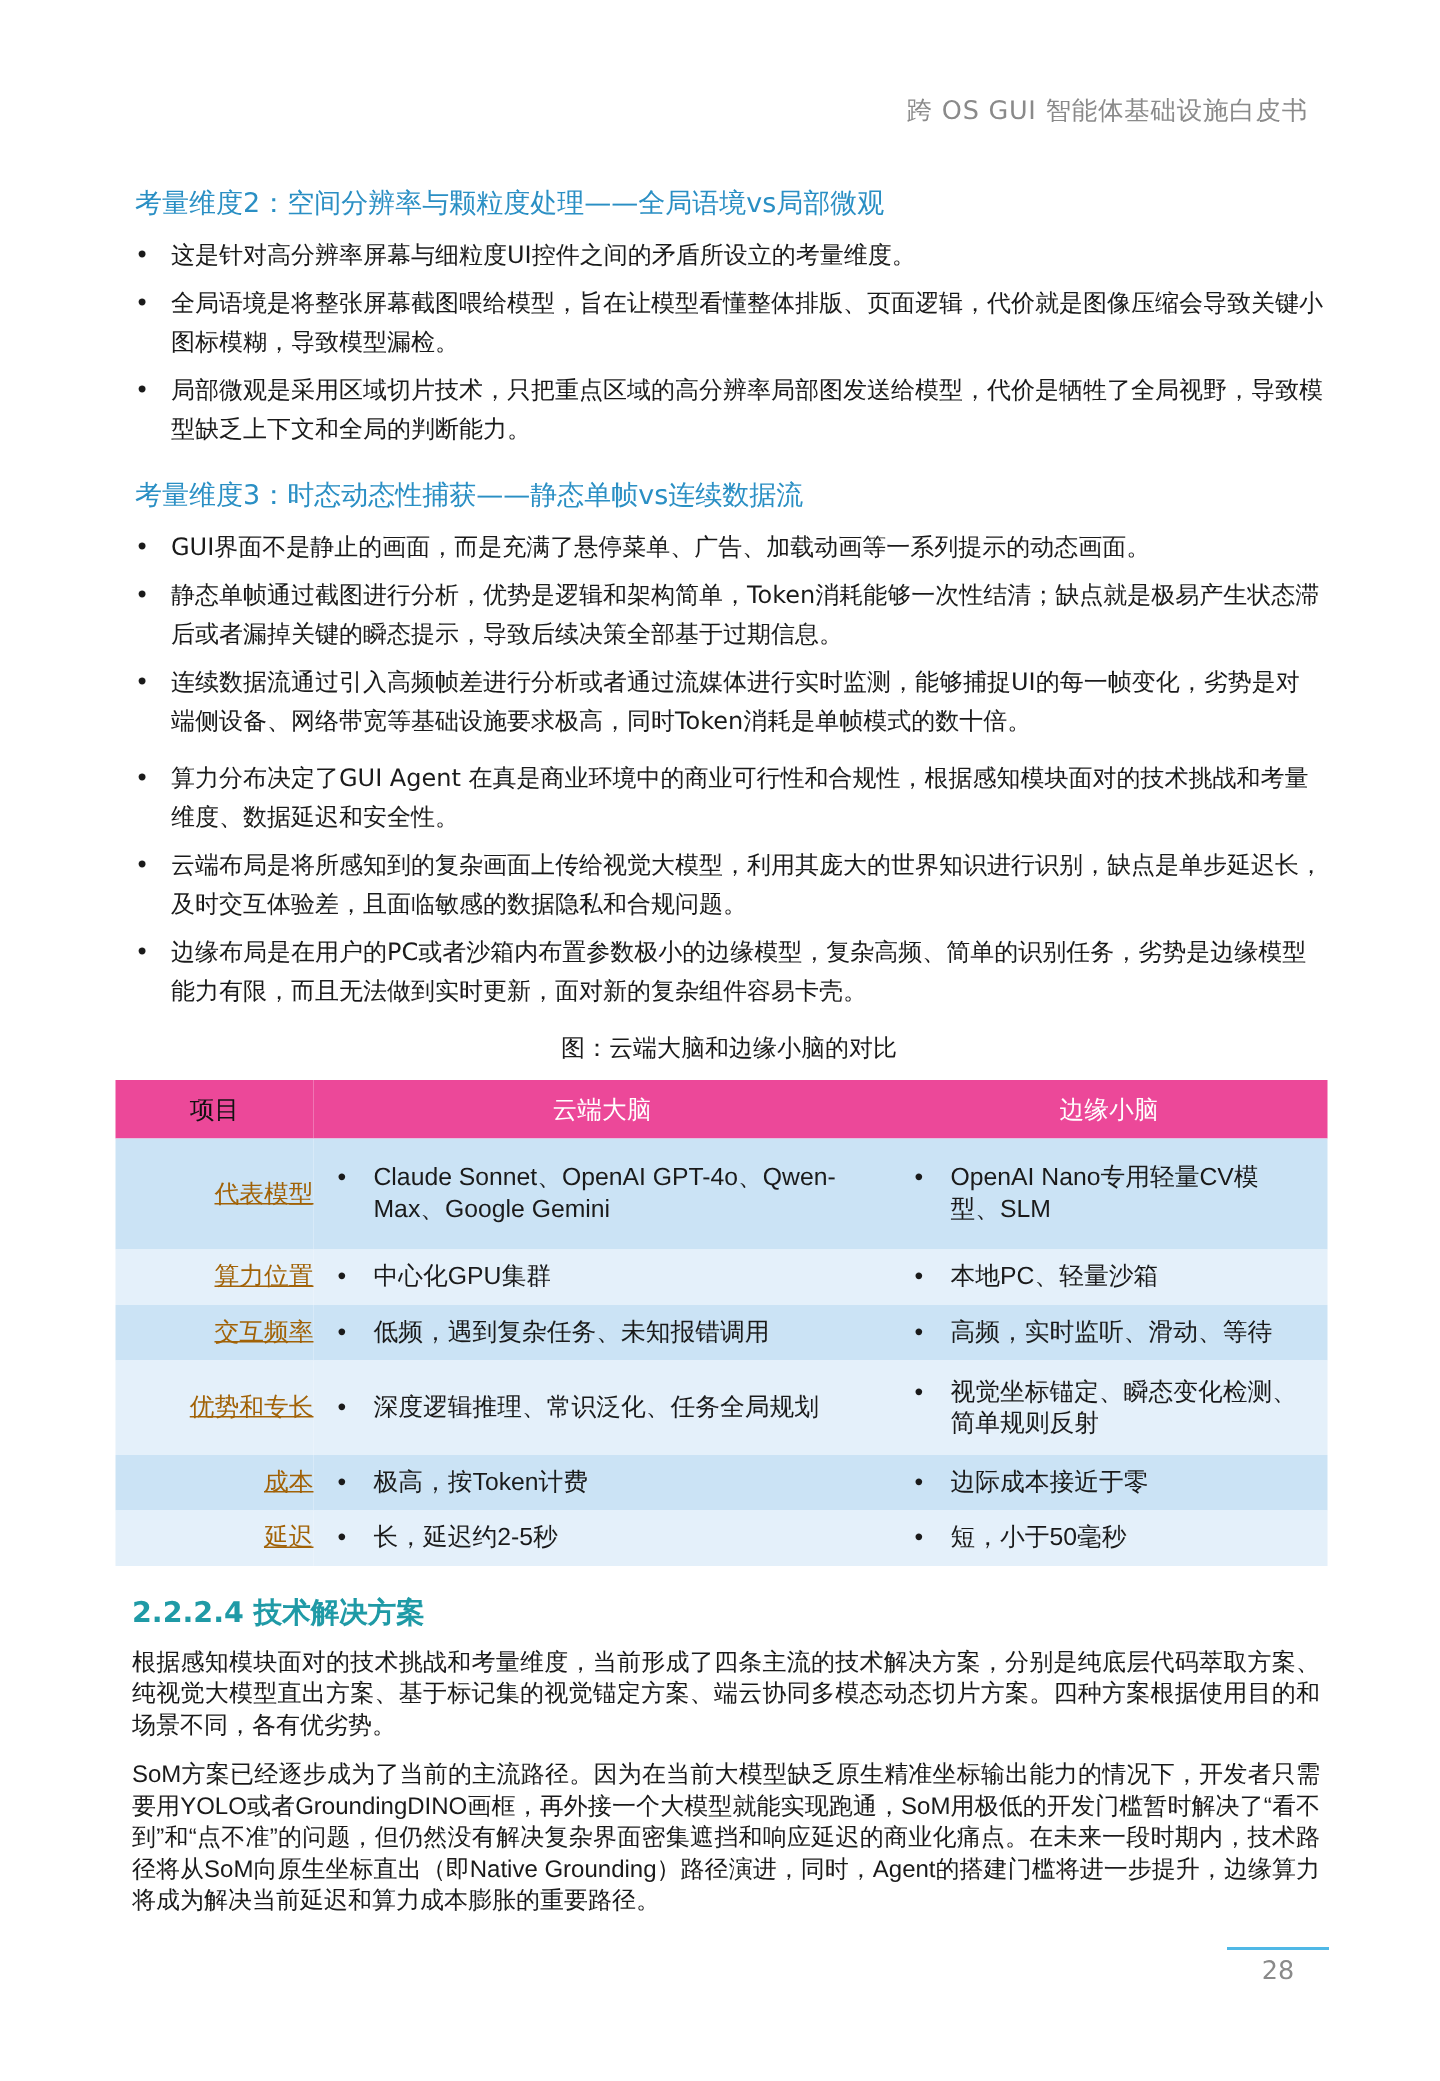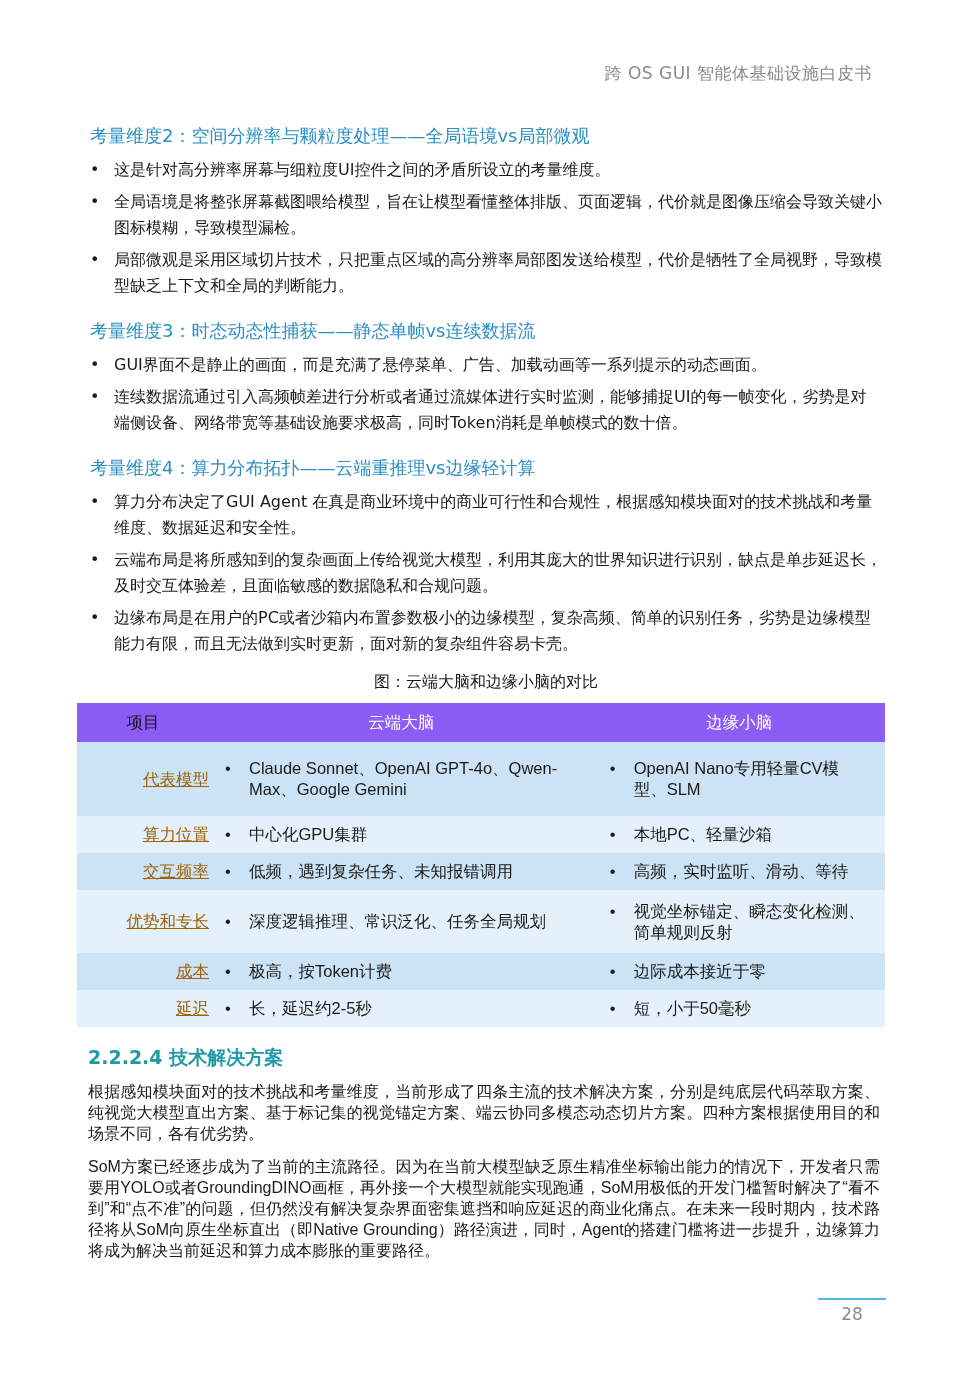--- a/index.html
+++ b/index.html
@@ -26,21 +26,21 @@
     content: "•"; position: absolute; left: 0; top: 0; color: #1a1a1a;
   }
   .caption {
     text-align: center; font-size: 16px; line-height: 26px; margin: 2px 0 8px 0;
   }
   table.cmp {
     width: 808px; margin-left: -13px; border-collapse: collapse;
     font-family: "Liberation Sans", "DejaVu Sans", sans-serif; font-size: 16.5px;
   }
   table.cmp th {
-    background: #8b5cf6; height: 37px; font-weight: 500; font-size: 16.5px; margin-left: 42px;
+    background: #ec4899; height: 37px; font-weight: 500; font-size: 16.5px; margin-left: 42px;
   }
   table.cmp th.c0 { color: #111; width: 130px; }
   table.cmp th.c1, table.cmp th.c2 { color: #ffffff; }
   table.cmp td { padding: 0; vertical-align: middle; line-height: 21px; }
   table.cmp tr.odd td { background: #cbe3f5; }
   table.cmp tr.even td { background: #e4f0fa; }
   table.cmp td.item { text-align: right; color: #a16207; text-decoration: underline; }
   .cell { position: relative; padding: 0 16px 0 40px; }
   .cell::before { content: "•"; position: absolute; left: 16px; top: 0; }
   tr.r0 td { height: 74px; }
@@ -75,26 +75,26 @@
       <li>这是针对高分辨率屏幕与细粒度UI控件之间的矛盾所设立的考量维度。</li>
       <li>全局语境是将整张屏幕截图喂给模型，旨在让模型看懂整体排版、页面逻辑，代价就是图像压缩会导致关键小图标模糊，导致模型漏检。</li>
       <li>局部微观是采用区域切片技术，只把重点区域的高分辨率局部图发送给模型，代价是牺牲了全局视野，导致模型缺乏上下文和全局的判断能力。</li>
     </ul>
   </div>
 
   <div>
     <div class="sec-heading">考量维度3：时态动态性捕获——静态单帧vs连续数据流</div>
     <ul class="bullets">
       <li>GUI界面不是静止的画面，而是充满了悬停菜单、广告、加载动画等一系列提示的动态画面。</li>
+      <li>静态单帧通过截图进行分析，优势是逻辑和架构简单，Token消耗能够一次性结清；缺点就是极易产生状态滞后或者漏掉关键的瞬态提示，导致后续决策全部基于过期信息。</li>
       <li>连续数据流通过引入高频帧差进行分析或者通过流媒体进行实时监测，能够捕捉UI的每一帧变化，劣势是对端侧设备、网络带宽等基础设施要求极高，同时Token消耗是单帧模式的数十倍。</li>
     </ul>
   </div>
 
   <div>
-    <div class="sec-heading">考量维度4：算力分布拓扑——云端重推理vs边缘轻计算</div>
     <ul class="bullets">
       <li>算力分布决定了GUI Agent 在真是商业环境中的商业可行性和合规性，根据感知模块面对的技术挑战和考量维度、数据延迟和安全性。</li>
       <li>云端布局是将所感知到的复杂画面上传给视觉大模型，利用其庞大的世界知识进行识别，缺点是单步延迟长，及时交互体验差，且面临敏感的数据隐私和合规问题。</li>
       <li>边缘布局是在用户的PC或者沙箱内布置参数极小的边缘模型，复杂高频、简单的识别任务，劣势是边缘模型能力有限，而且无法做到实时更新，面对新的复杂组件容易卡壳。</li>
     </ul>
   </div>
 
   <div class="caption">图：云端大脑和边缘小脑的对比</div>
 
   <table class="cmp">

